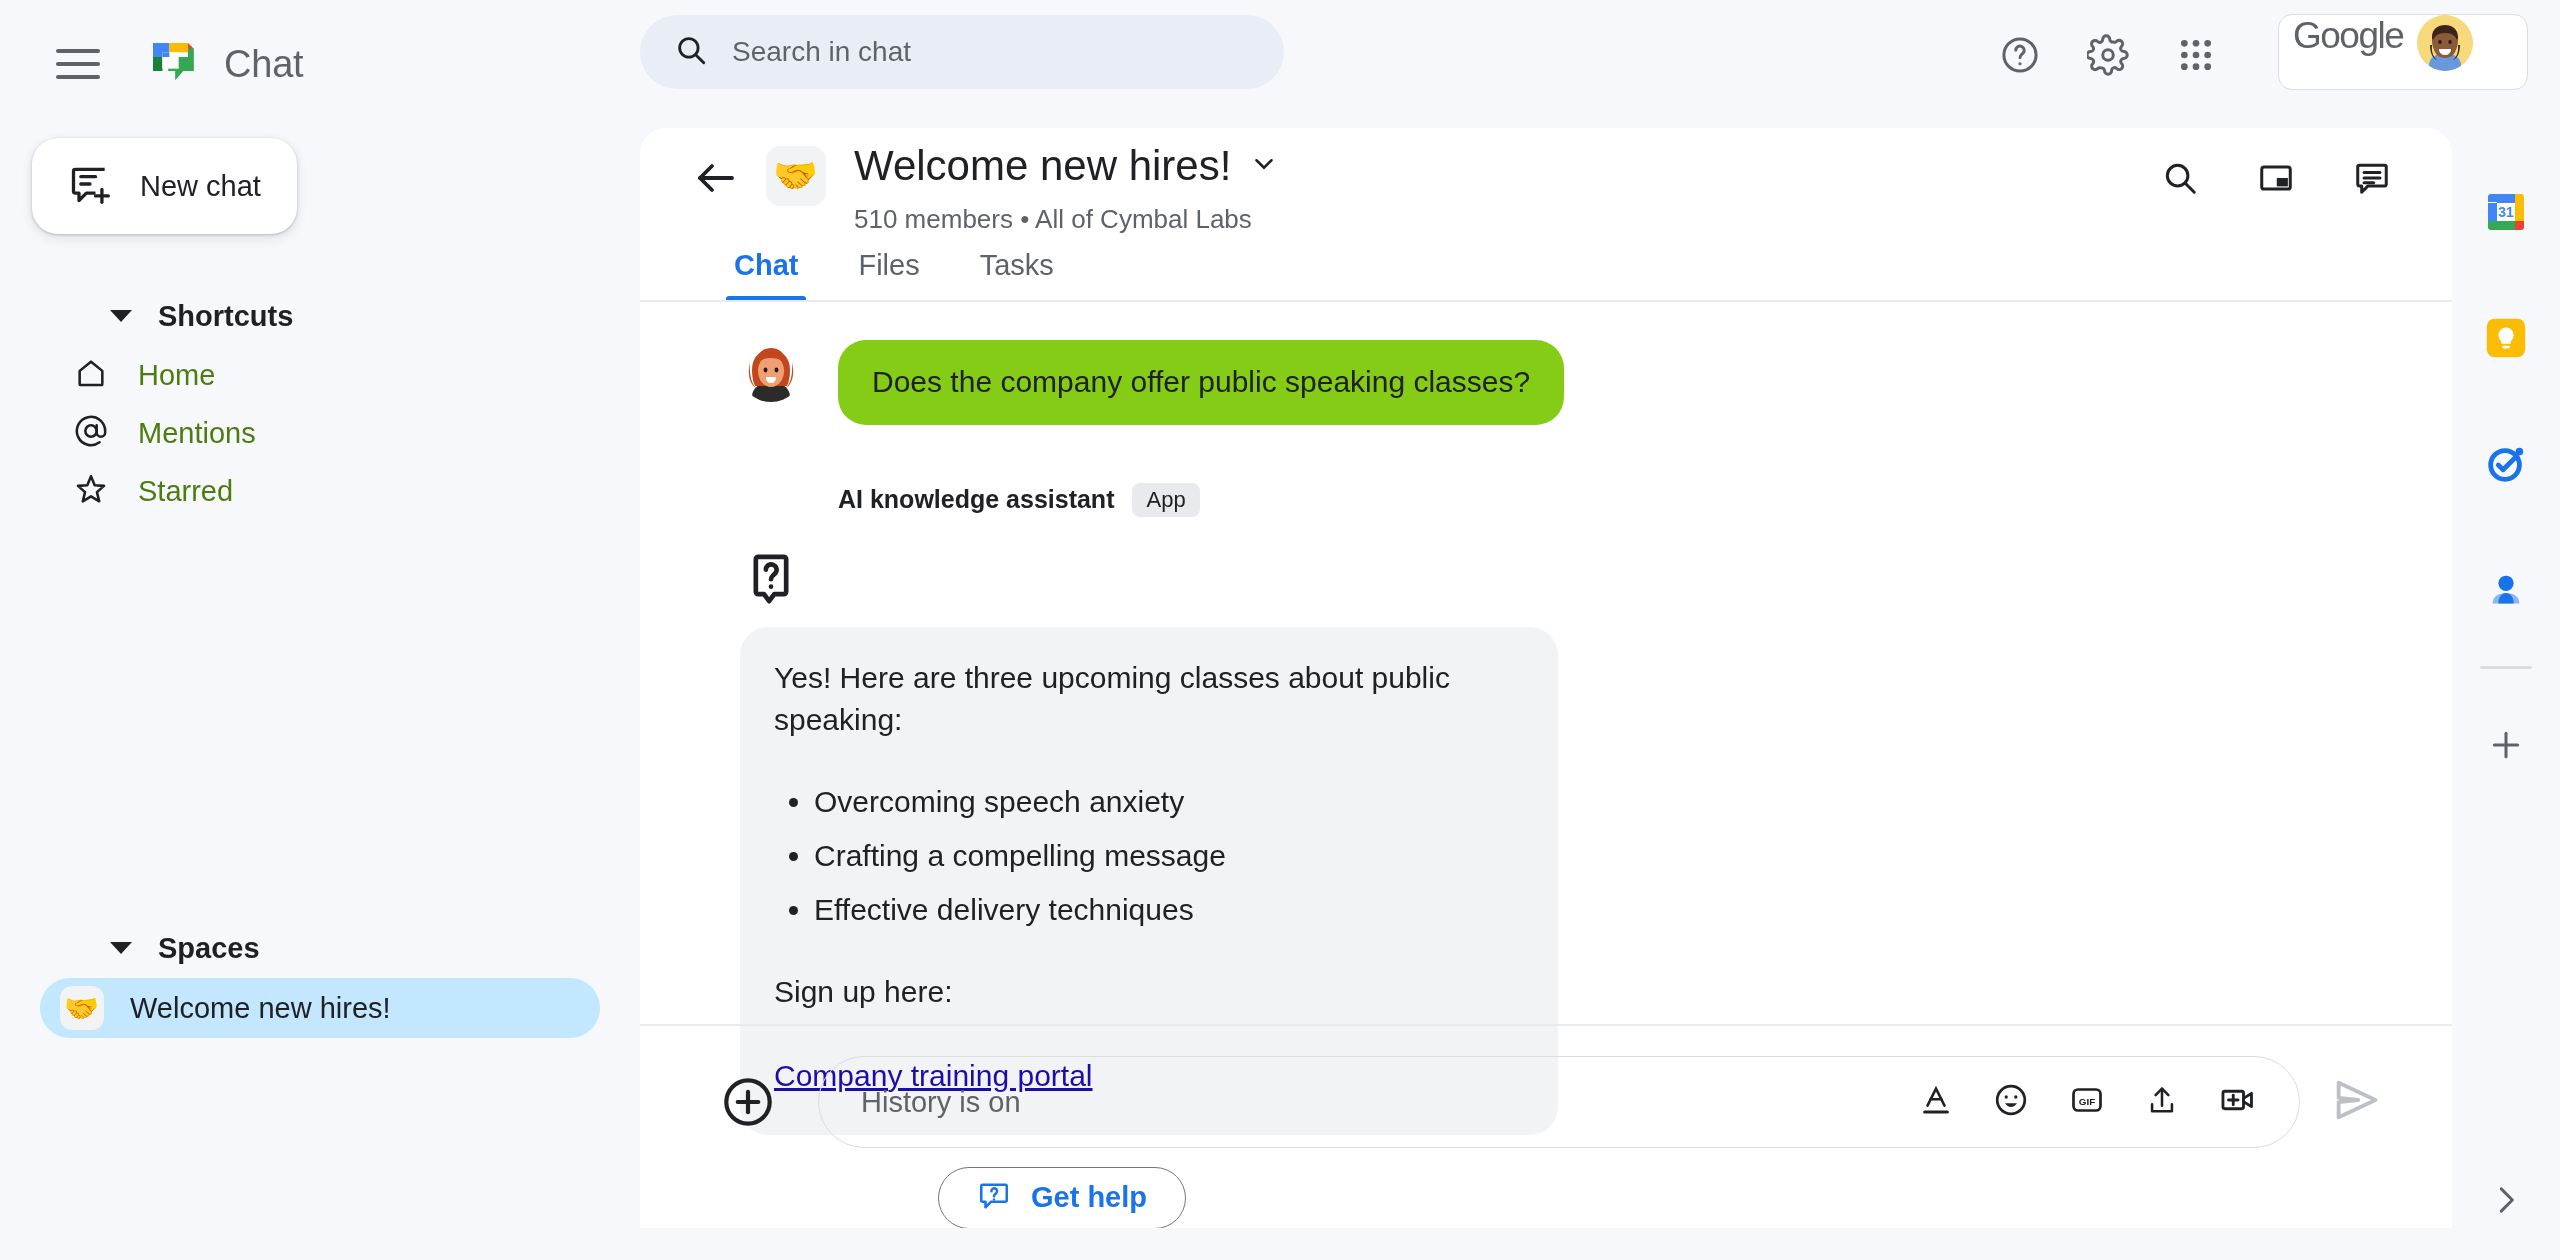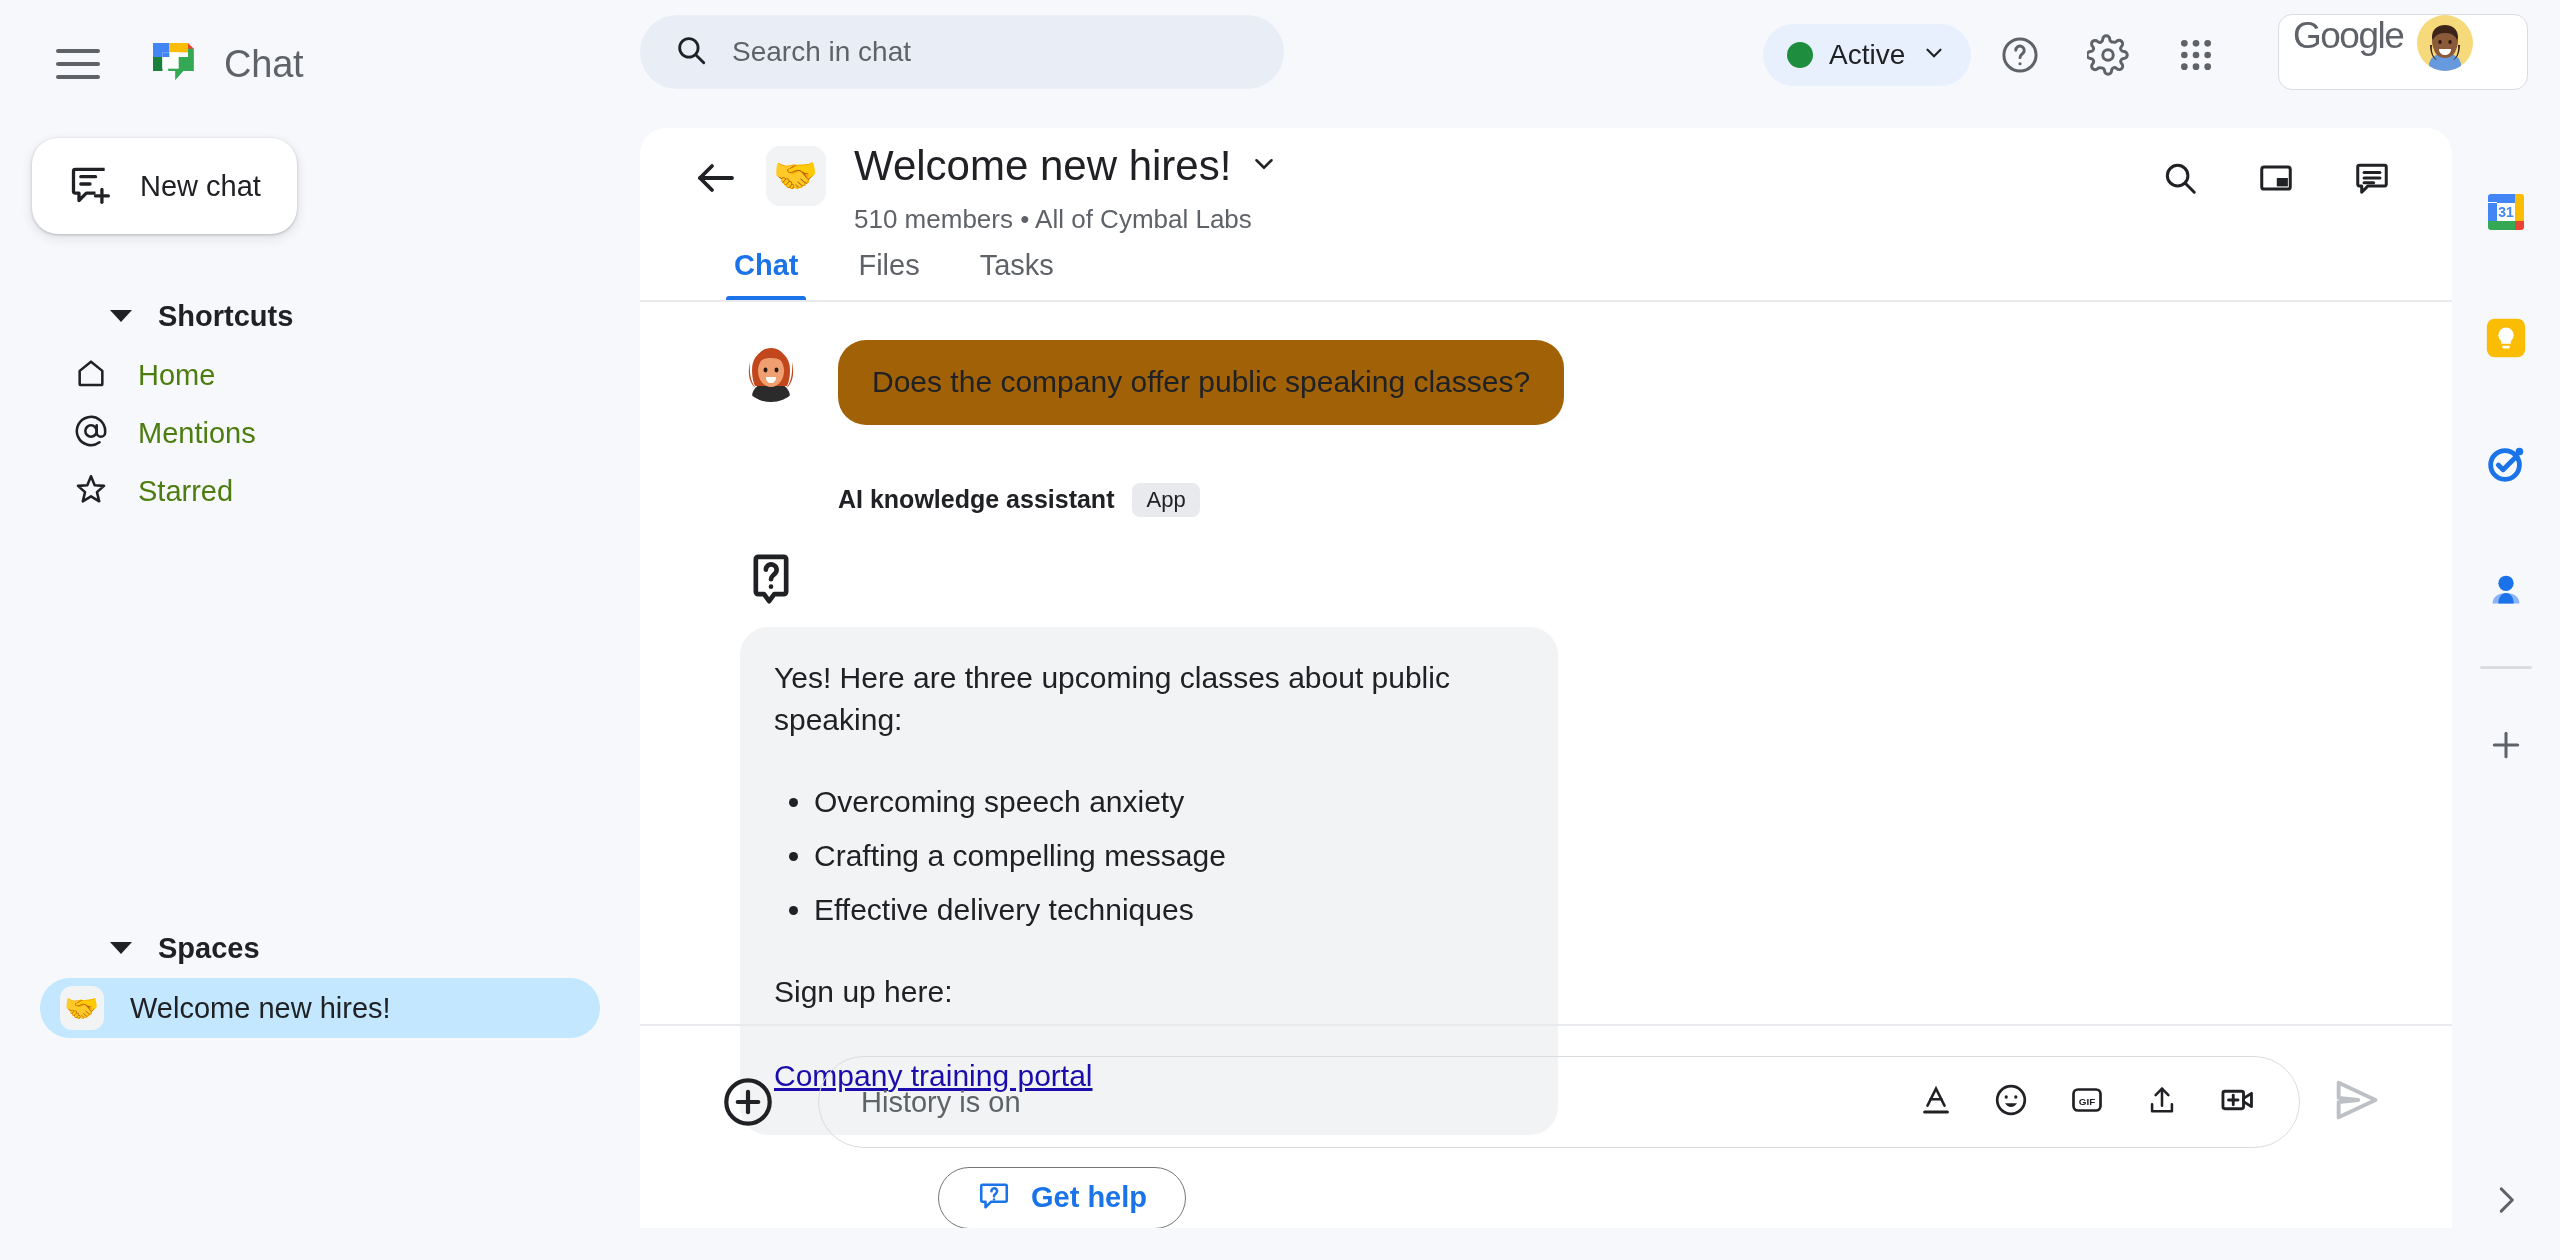--- a/index.html
+++ b/index.html
@@ -132,21 +132,21 @@
     content: ""; position: absolute; bottom: 0; left: 22px; right: 22px;
     height: 6px; background: #1a73e8; border-radius: 3px 3px 0 0;
   }
   .tabs-divider { position: absolute; left: 0; right: 0; bottom: 0; height: 2px; background: #e8eaed; }
 
   .messages { position: relative; padding: 38px 0 0 0; }
 
   .msg-row { display: flex; gap: 36px; padding-left: 100px; }
   .avatar-msg { width: 62px; height: 62px; border-radius: 50%; overflow: hidden; flex: 0 0 62px; }
   .bubble {
-    background: #a16207; border-radius: 28px;
+    background: #84cc16; border-radius: 28px;
     padding: 22px 34px; font-size: 30px; color: #202124; line-height: 1.35;
     max-width: 820px;
   }
 
   .ai-block { margin-top: 58px; padding-left: 100px; }
   .ai-name-row { display: flex; align-items: center; gap: 18px; margin-left: 98px; margin-bottom: 12px; }
   .ai-name { font-size: 25px; font-weight: bold; color: #202124; }
   .app-badge {
     background: #e8eaed; border-radius: 8px; padding: 4px 14px;
     font-size: 22px; color: #202124;
@@ -226,29 +226,20 @@
     <div class="searchbar">
       <span>
         <svg width="34" height="34" viewBox="0 0 24 24" fill="none" stroke="#202124" stroke-width="2">
           <circle cx="10.5" cy="10.5" r="6.5"></circle>
             <line x1="15.5" y1="15.5" x2="21" y2="21" stroke-linecap="round"></line>
         </svg>
       </span>
       <span class="ph">Search in chat</span>
     </div>
 
-    <div class="status-pill">
-      <span class="status-dot"></span>
-      <span class="status-text">Active</span>
-      <span>
-        <svg width="26" height="26" viewBox="0 0 24 24" fill="none" stroke="#202124" stroke-width="2" stroke-linecap="round">
-          <polyline points="6 9 12 15 18 9"></polyline>
-        </svg>
-      </span>
-    </div>
 
     <div class="tb-icons">
       <div class="icon-btn">
         <svg width="42" height="42" viewBox="0 0 24 24" fill="none" stroke="#5f6368" stroke-width="1.7">
           <circle cx="12" cy="12" r="9.2"></circle>
           <path d="M9.6 9.3a2.4 2.4 0 114.2 1.6c-.8.9-1.8 1.3-1.8 2.6" stroke-linecap="round"></path>
           <circle cx="12" cy="17" r="0.9" fill="#5f6368" stroke="none"></circle>
         </svg>
       </div>
       <div class="icon-btn">

